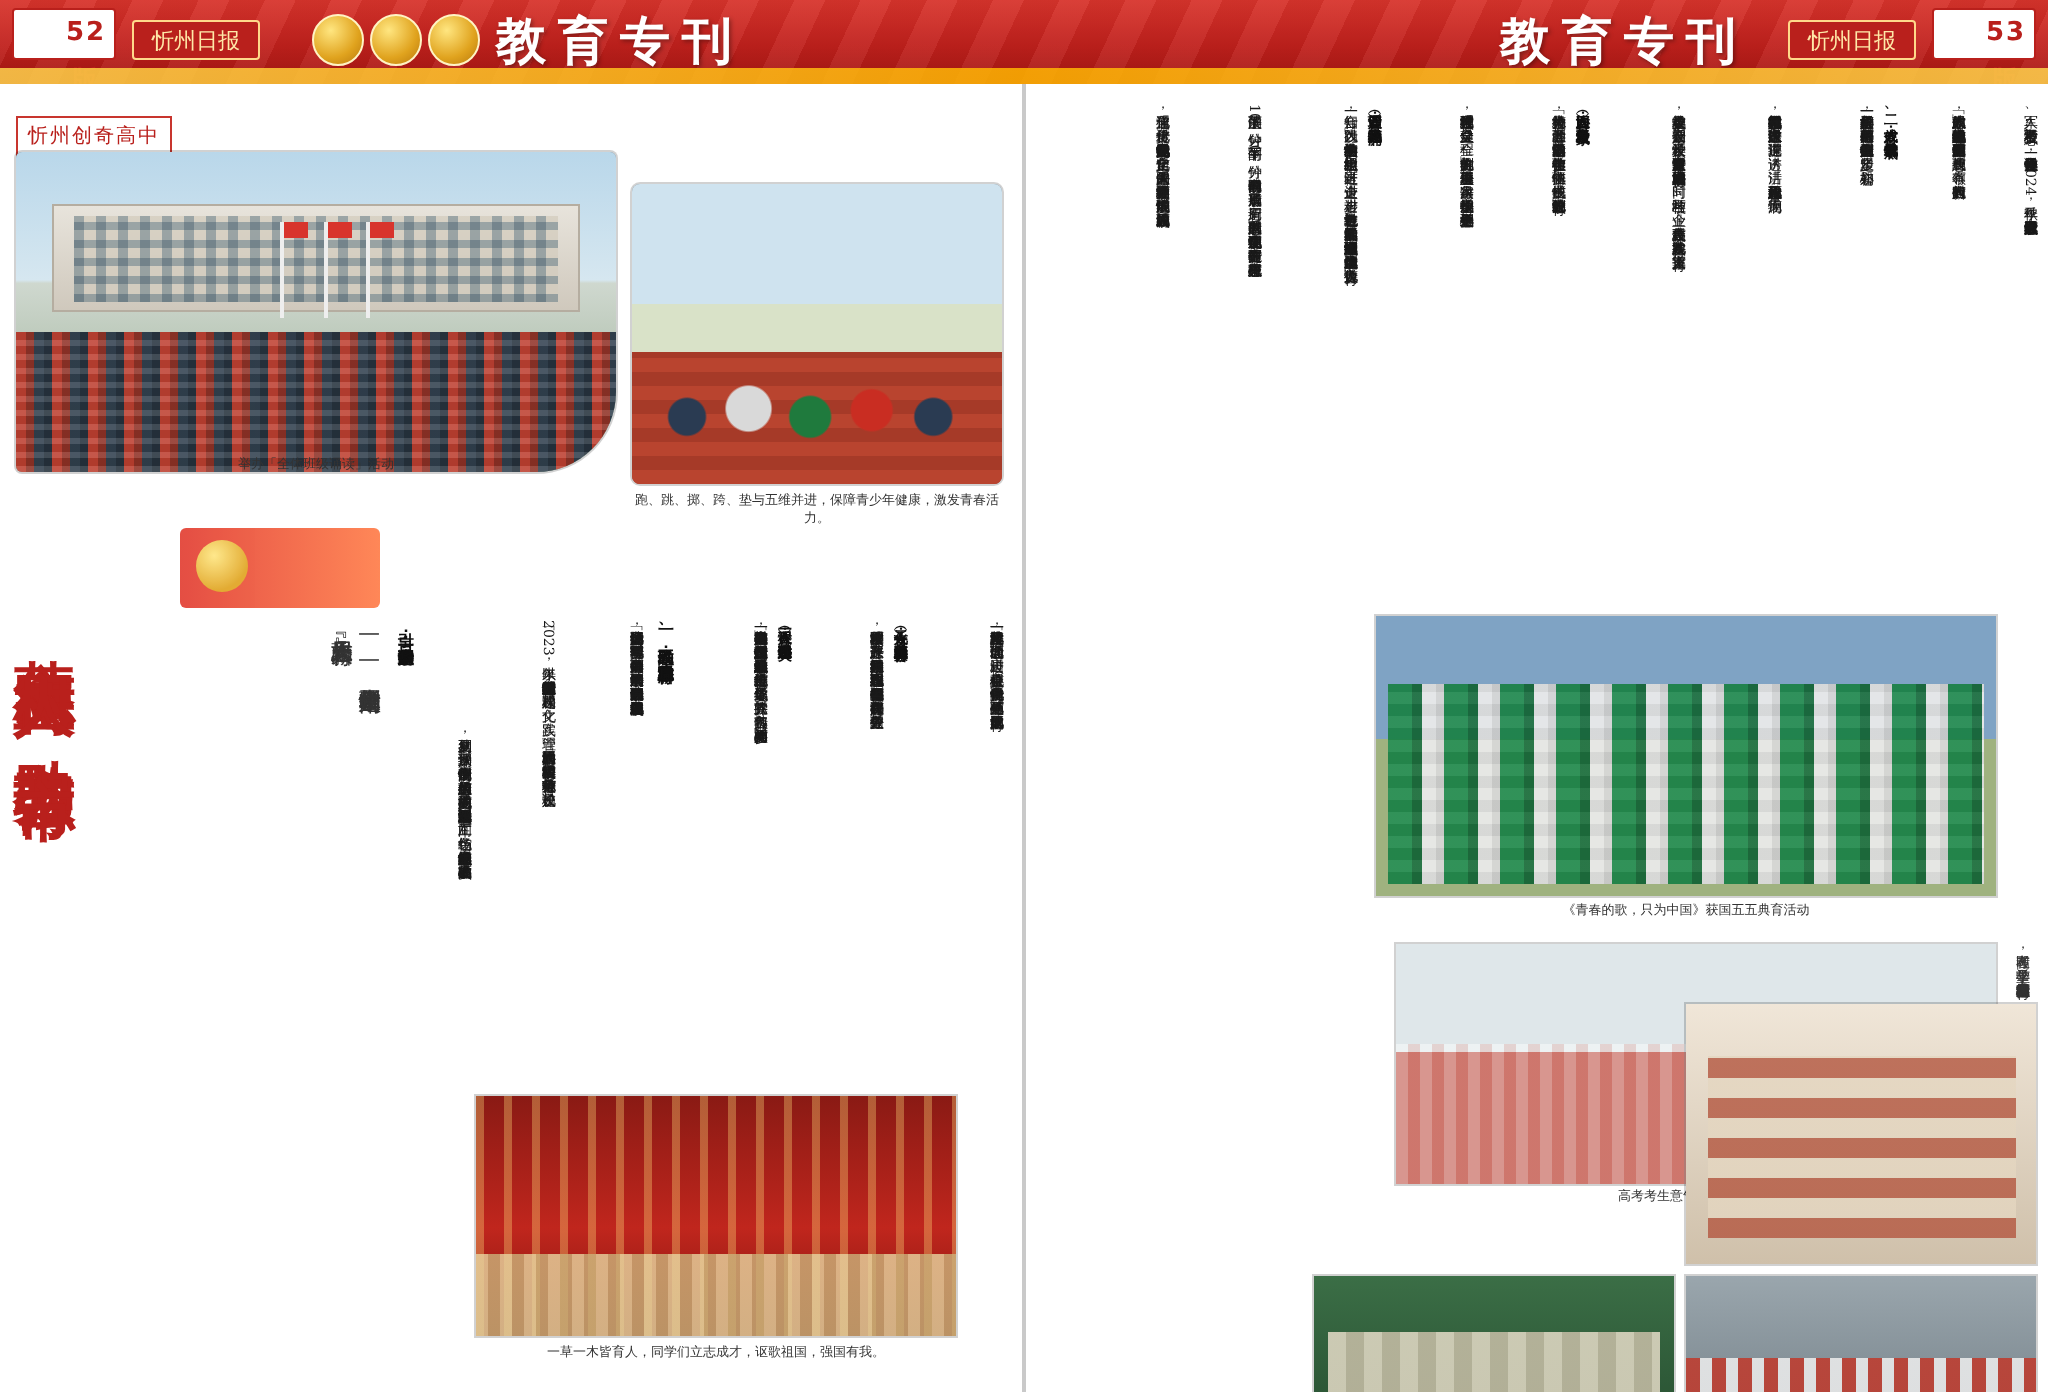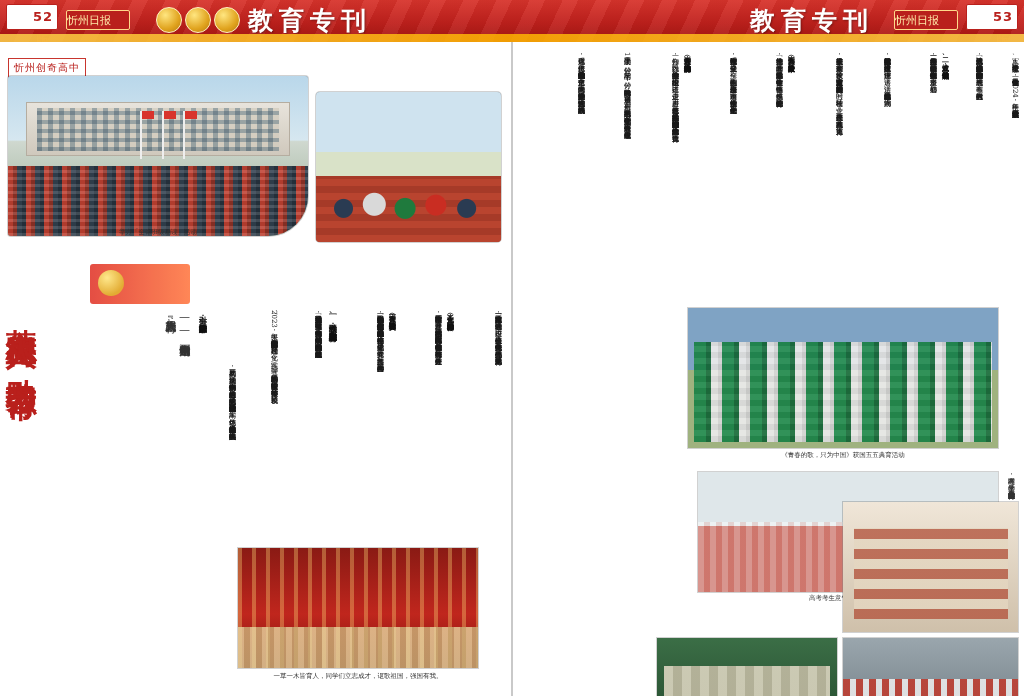--- a/index.html
+++ b/index.html
@@ -32,21 +32,21 @@
     background:#fff; border:1px solid #b9201c; border-radius:2px;
     color:#b9201c; font-size:13px; font-weight:bold; line-height:24px; text-align:center;
     letter-spacing:1px;
     padding-left:22px;
   }
   .mh-left-badge{ left:6px; }
   .mh-right-badge{ right:6px; }
   .mh-paper-name{
     position:absolute; top:10px; width:64px; height:20px;
     background:#b9201c; color:#ffe9a8; font-size:11px; line-height:20px;
-    border:1px solid #ffd98a; border-radius:2px;
+    text-align:center; border:1px solid #ffd98a; border-radius:2px;
   }
   .mh-paper-name.l{ left:66px; }
   .mh-paper-name.r{ right:66px; }
   .mh-title{
     position:absolute; top:4px; height:34px; color:#fff;
     font-family:"DejaVu Serif", serif; font-weight:bold; font-size:25px;
     letter-spacing:6px; text-shadow:1px 1px 2px rgba(0,0,0,.35);
   }
   .mh-title.l{ left:248px; }
   .mh-title.r{ right:150px; }
@@ -241,20 +241,21 @@
           <b></b>
         </div>
       <div class="campus-crowd"></div>
     </div>
     <div class="cap-below" style="left:8px; top:186px; width:300px;">举办「全体班级诵读」活动</div>
 
     <div class="photo photo-frame" id="run-photo">
       <div class="run-bg"></div>
       <div class="run-people"></div>
     </div>
+    <div class="cap-below" style="left:316px; top:204px; width:185px;">跑、跳、掷、跨、垫与五维并进，保障青少年健康，激发青春活力。</div>
 
     <div class="hero-wrap">
       <div class="hero-deco"></div>
       <div class="hero-title">落实立德树人  助力教育强市</div>
       <div class="hero-sub">——忻州创奇高中五维联动构建</div>
       <div class="hero-sub" style="right:16px;top:8px;height:170px;">『大思政』育人新格局</div>
     </div>
 
     <div class="tcol subhead" style="left:196px; top:268px; height:50px; width:12px; font-size:8px;">引言：从一堂课到一个故事的升华</div>
 

